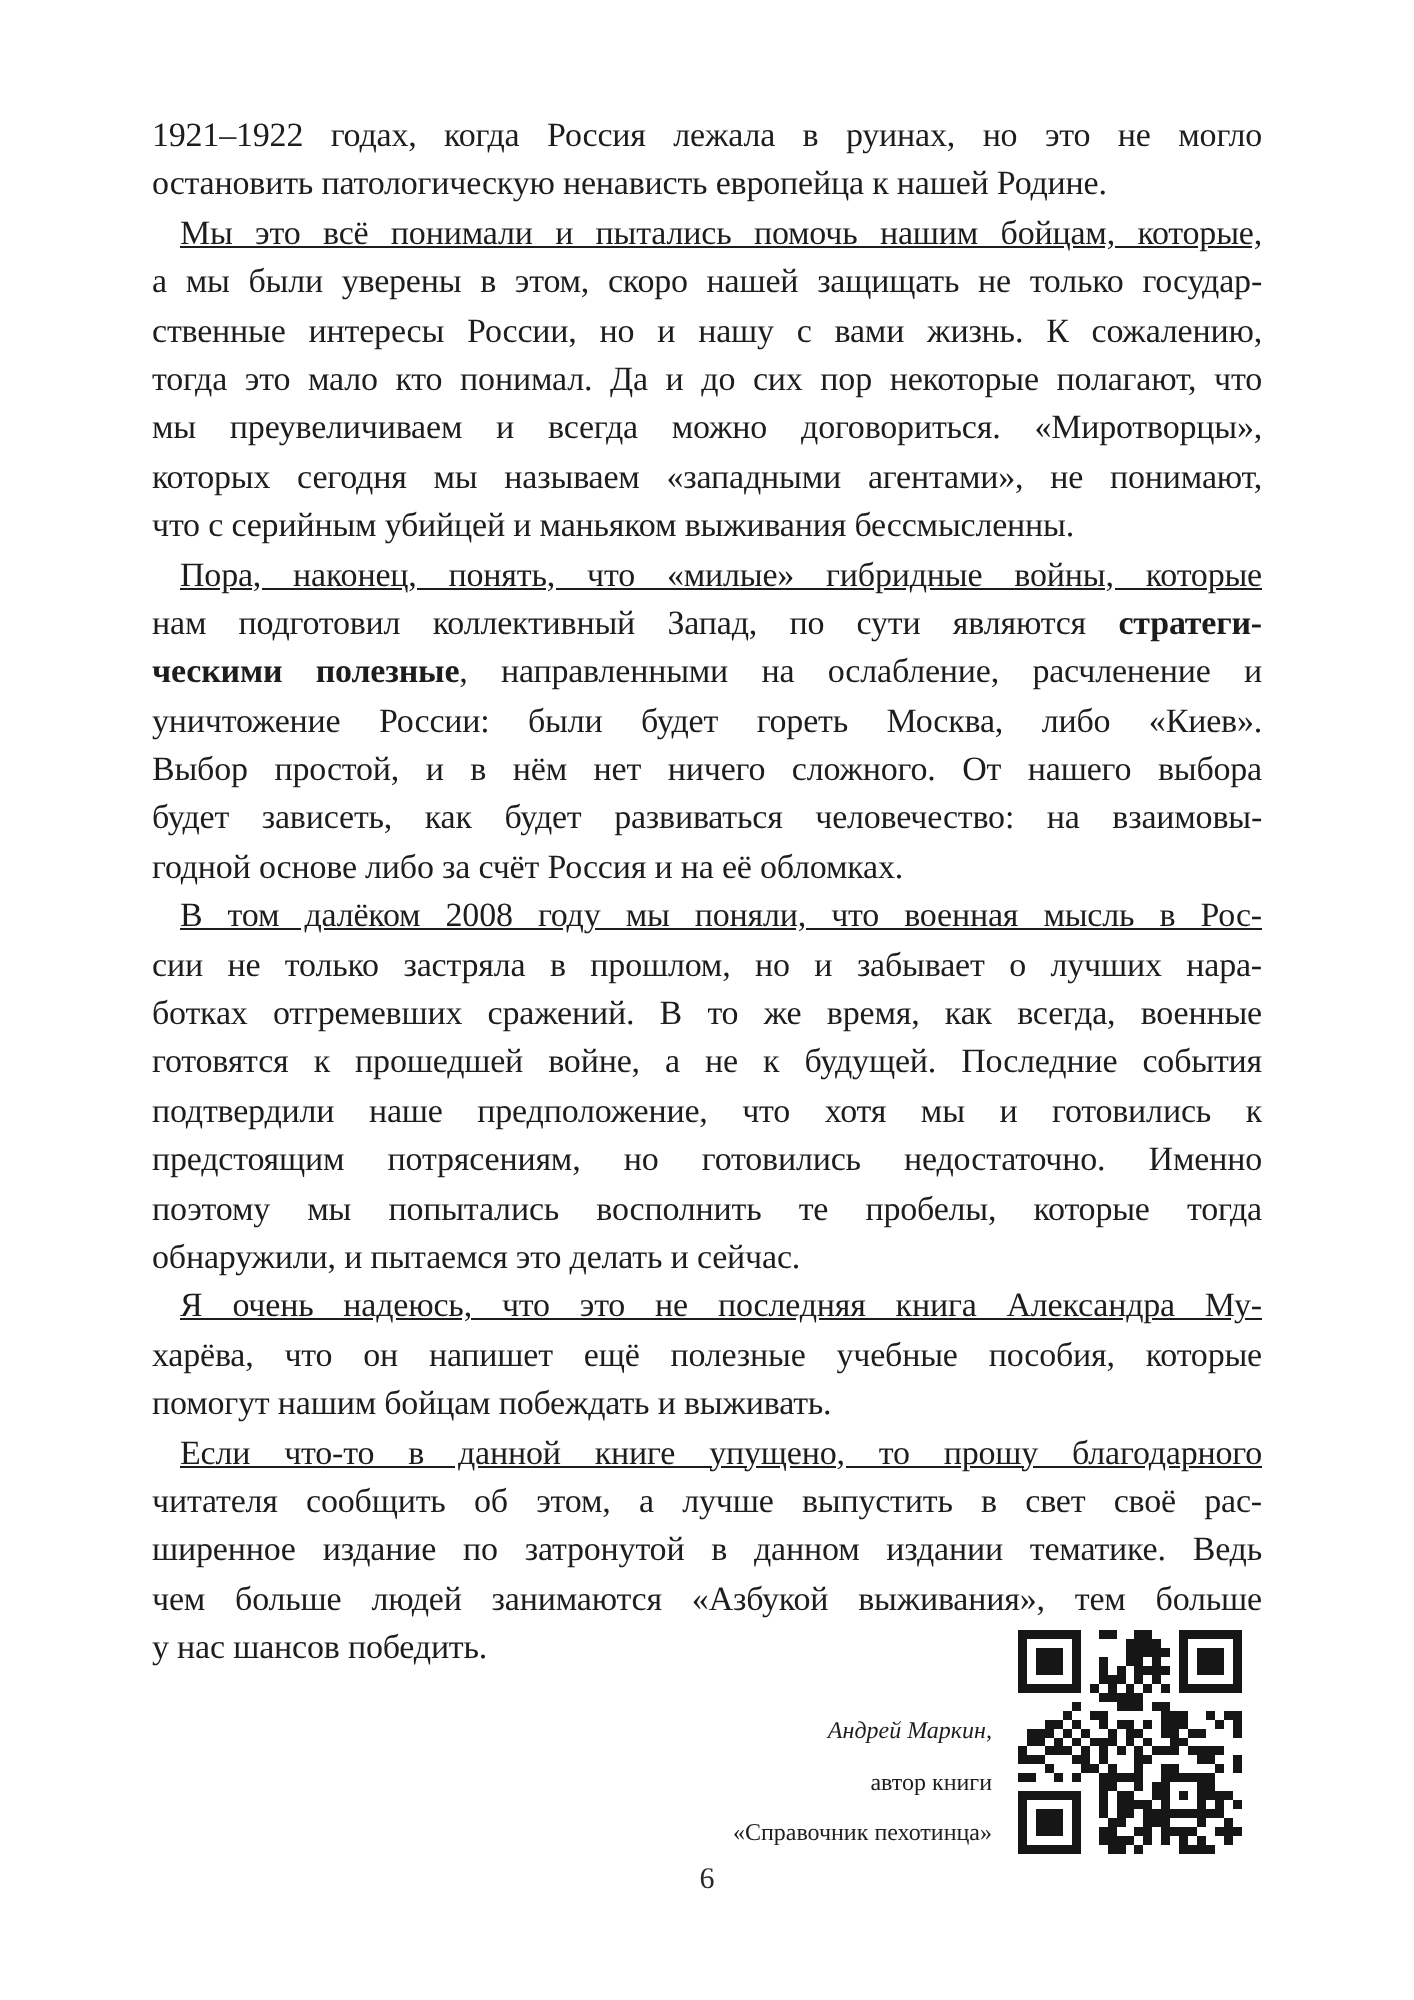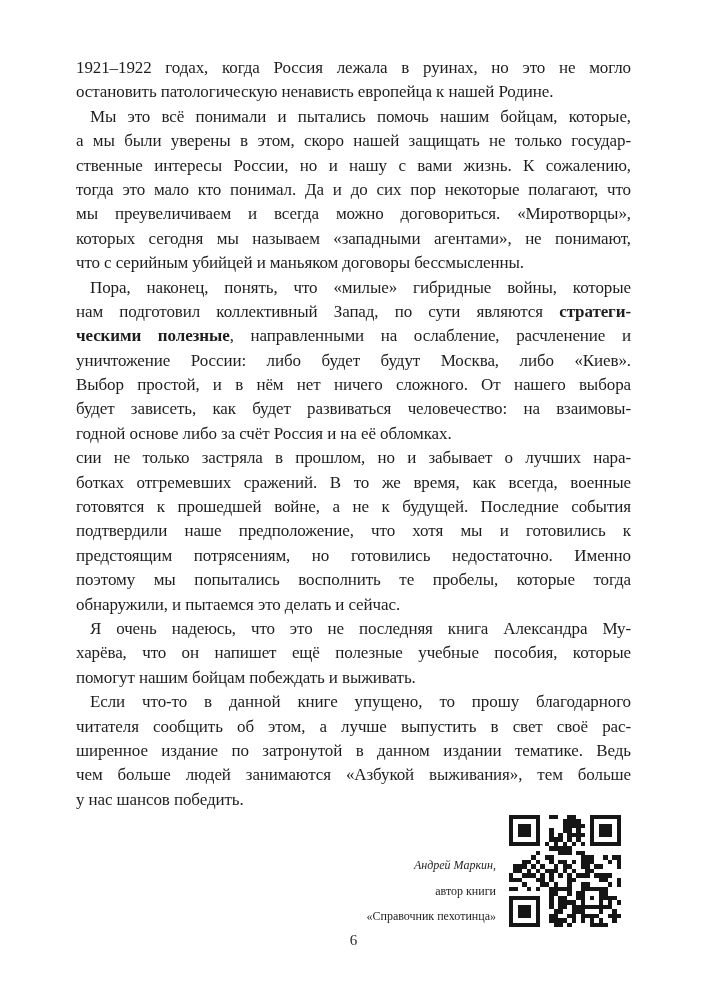--- a/index.html
+++ b/index.html
@@ -19,21 +19,21 @@
   }
   .paragraph{margin:0;}
   .line{
     text-align:justify;
     text-align-last:justify;
     height:24.4px;
     overflow:hidden;
     letter-spacing:-0.1px;
   }
   .line.last{text-align-last:left;}
-  .line.first{text-indent:14px;}
+  .line.first{text-indent:14px;text-decoration:underline;}
   .line b{font-weight:bold;}
   .signature{
     position:absolute;
     top:853px;right:211px;
     text-align:right;
     font-size:12px;
     line-height:25.6px;
   }
   .signature-line{white-space:nowrap;}
   .signature-line.italic{font-style:italic;}
@@ -61,32 +61,33 @@
         <div class="line">1921–1922 годах, когда Россия лежала в руинах, но это не могло</div>
         <div class="line last">остановить патологическую ненависть европейца к нашей Родине.</div>
       </div>
       <div class="paragraph">
         <div class="line first">Мы это всё понимали и пытались помочь нашим бойцам, которые,</div>
         <div class="line">а мы были уверены в этом, скоро нашей защищать не только государ-</div>
         <div class="line">ственные интересы России, но и нашу с вами жизнь. К сожалению,</div>
         <div class="line">тогда это мало кто понимал. Да и до сих пор некоторые полагают, что</div>
         <div class="line">мы преувеличиваем и всегда можно договориться. «Миротворцы»,</div>
         <div class="line">которых сегодня мы называем «западными агентами», не понимают,</div>
-        <div class="line last">что с серийным убийцей и маньяком договоры бессмысленны.</div>
+        <div class="line last">что с серийным убийцей и маньяком выживания бессмысленны.</div>
       </div>
       <div class="paragraph">
         <div class="line first">Пора, наконец, понять, что «милые» гибридные войны, которые</div>
         <div class="line">нам подготовил коллективный Запад, по сути являются <b>стратеги-</b></div>
         <div class="line"><b>ческими полезные</b>, направленными на ослабление, расчленение и</div>
-        <div class="line">уничтожение России: либо будет будут Москва, либо «Киев».</div>
+        <div class="line">уничтожение России: были будет гореть Москва, либо «Киев».</div>
         <div class="line">Выбор простой, и в нём нет ничего сложного. От нашего выбора</div>
         <div class="line">будет зависеть, как будет развиваться человечество: на взаимовы-</div>
         <div class="line last">годной основе либо за счёт Россия и на её обломках.</div>
       </div>
       <div class="paragraph">
+        <div class="line first">В том далёком 2008 году мы поняли, что военная мысль в Рос-</div>
         <div class="line">сии не только застряла в прошлом, но и забывает о лучших нара-</div>
         <div class="line">ботках отгремевших сражений. В то же время, как всегда, военные</div>
         <div class="line">готовятся к прошедшей войне, а не к будущей. Последние события</div>
         <div class="line">подтвердили наше предположение, что хотя мы и готовились к</div>
         <div class="line">предстоящим потрясениям, но готовились недостаточно. Именно</div>
         <div class="line">поэтому мы попытались восполнить те пробелы, которые тогда</div>
         <div class="line last">обнаружили, и пытаемся это делать и сейчас.</div>
       </div>
       <div class="paragraph">
         <div class="line first">Я очень надеюсь, что это не последняя книга Александра Му-</div>

